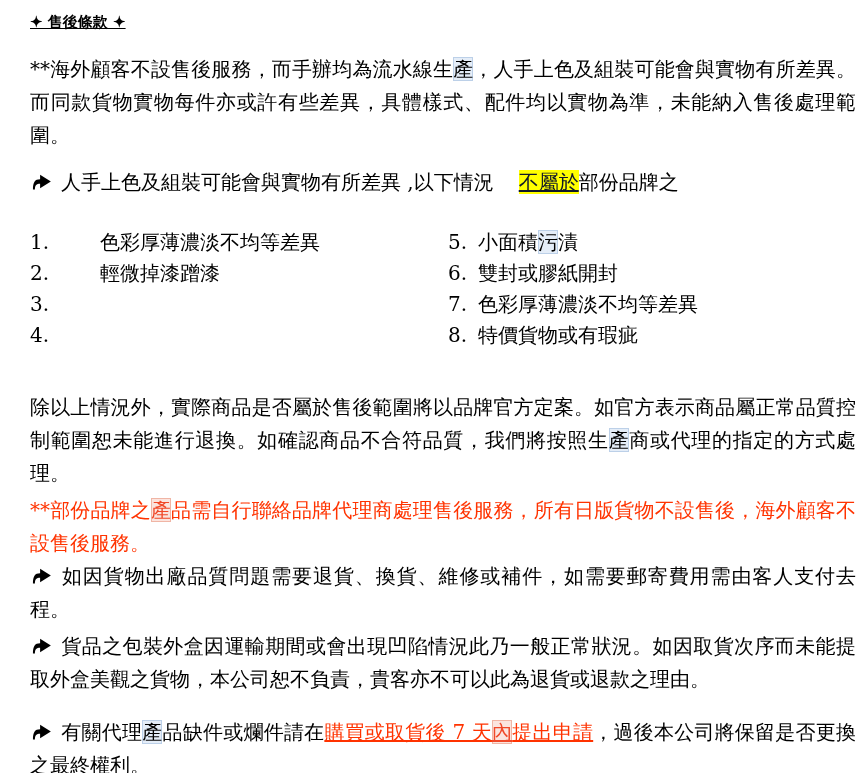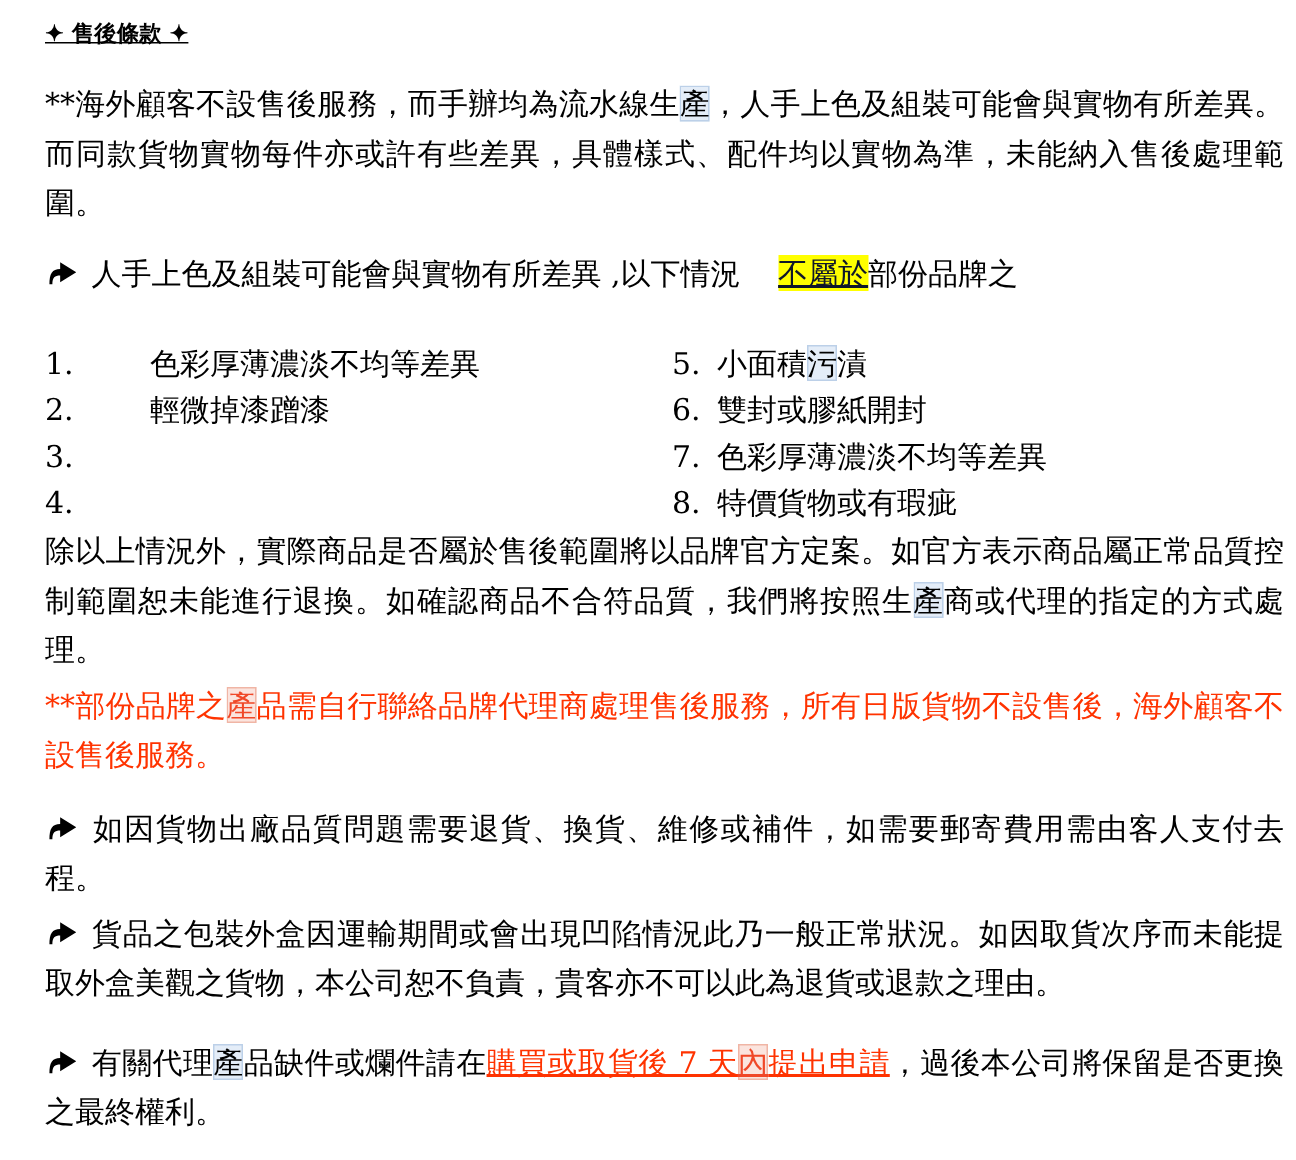--- a/index.html
+++ b/index.html
@@ -9,23 +9,23 @@
     font-size:20px;line-height:33px;
     padding:4px 8px 0 30px;box-sizing:border-box;
   }
   .title{
     font-size:15px;line-height:25px;font-weight:bold;text-decoration:underline;
     margin:2px 0 16px 0;display:inline-block;
   }
   p{margin:0;text-align:justify;}
   .mt-intro{margin-top:2px;}
   .mt-excl{margin-top:14px;}
-  .mt-decision{}
+  .mt-decision{margin-top:40px;}
   .mt-brand{margin-top:4px;}
-  .mt-ship{margin-top:16px;}
+  .mt-ship{margin-top:0;}
   .mt-pack{margin-top:4px;}
   .mt-claim{margin-top:20px;}
   .list{display:flex;margin-top:28px;line-height:31px;}
   .col-left{width:418px;flex:none;}
   .col-right{flex:1;}
   .li{display:flex;}
   .li .num{flex:none;}
   .col-left .num{width:70px;}
   .col-right .num{width:30px;}
   .red{color:#FF3300;}

